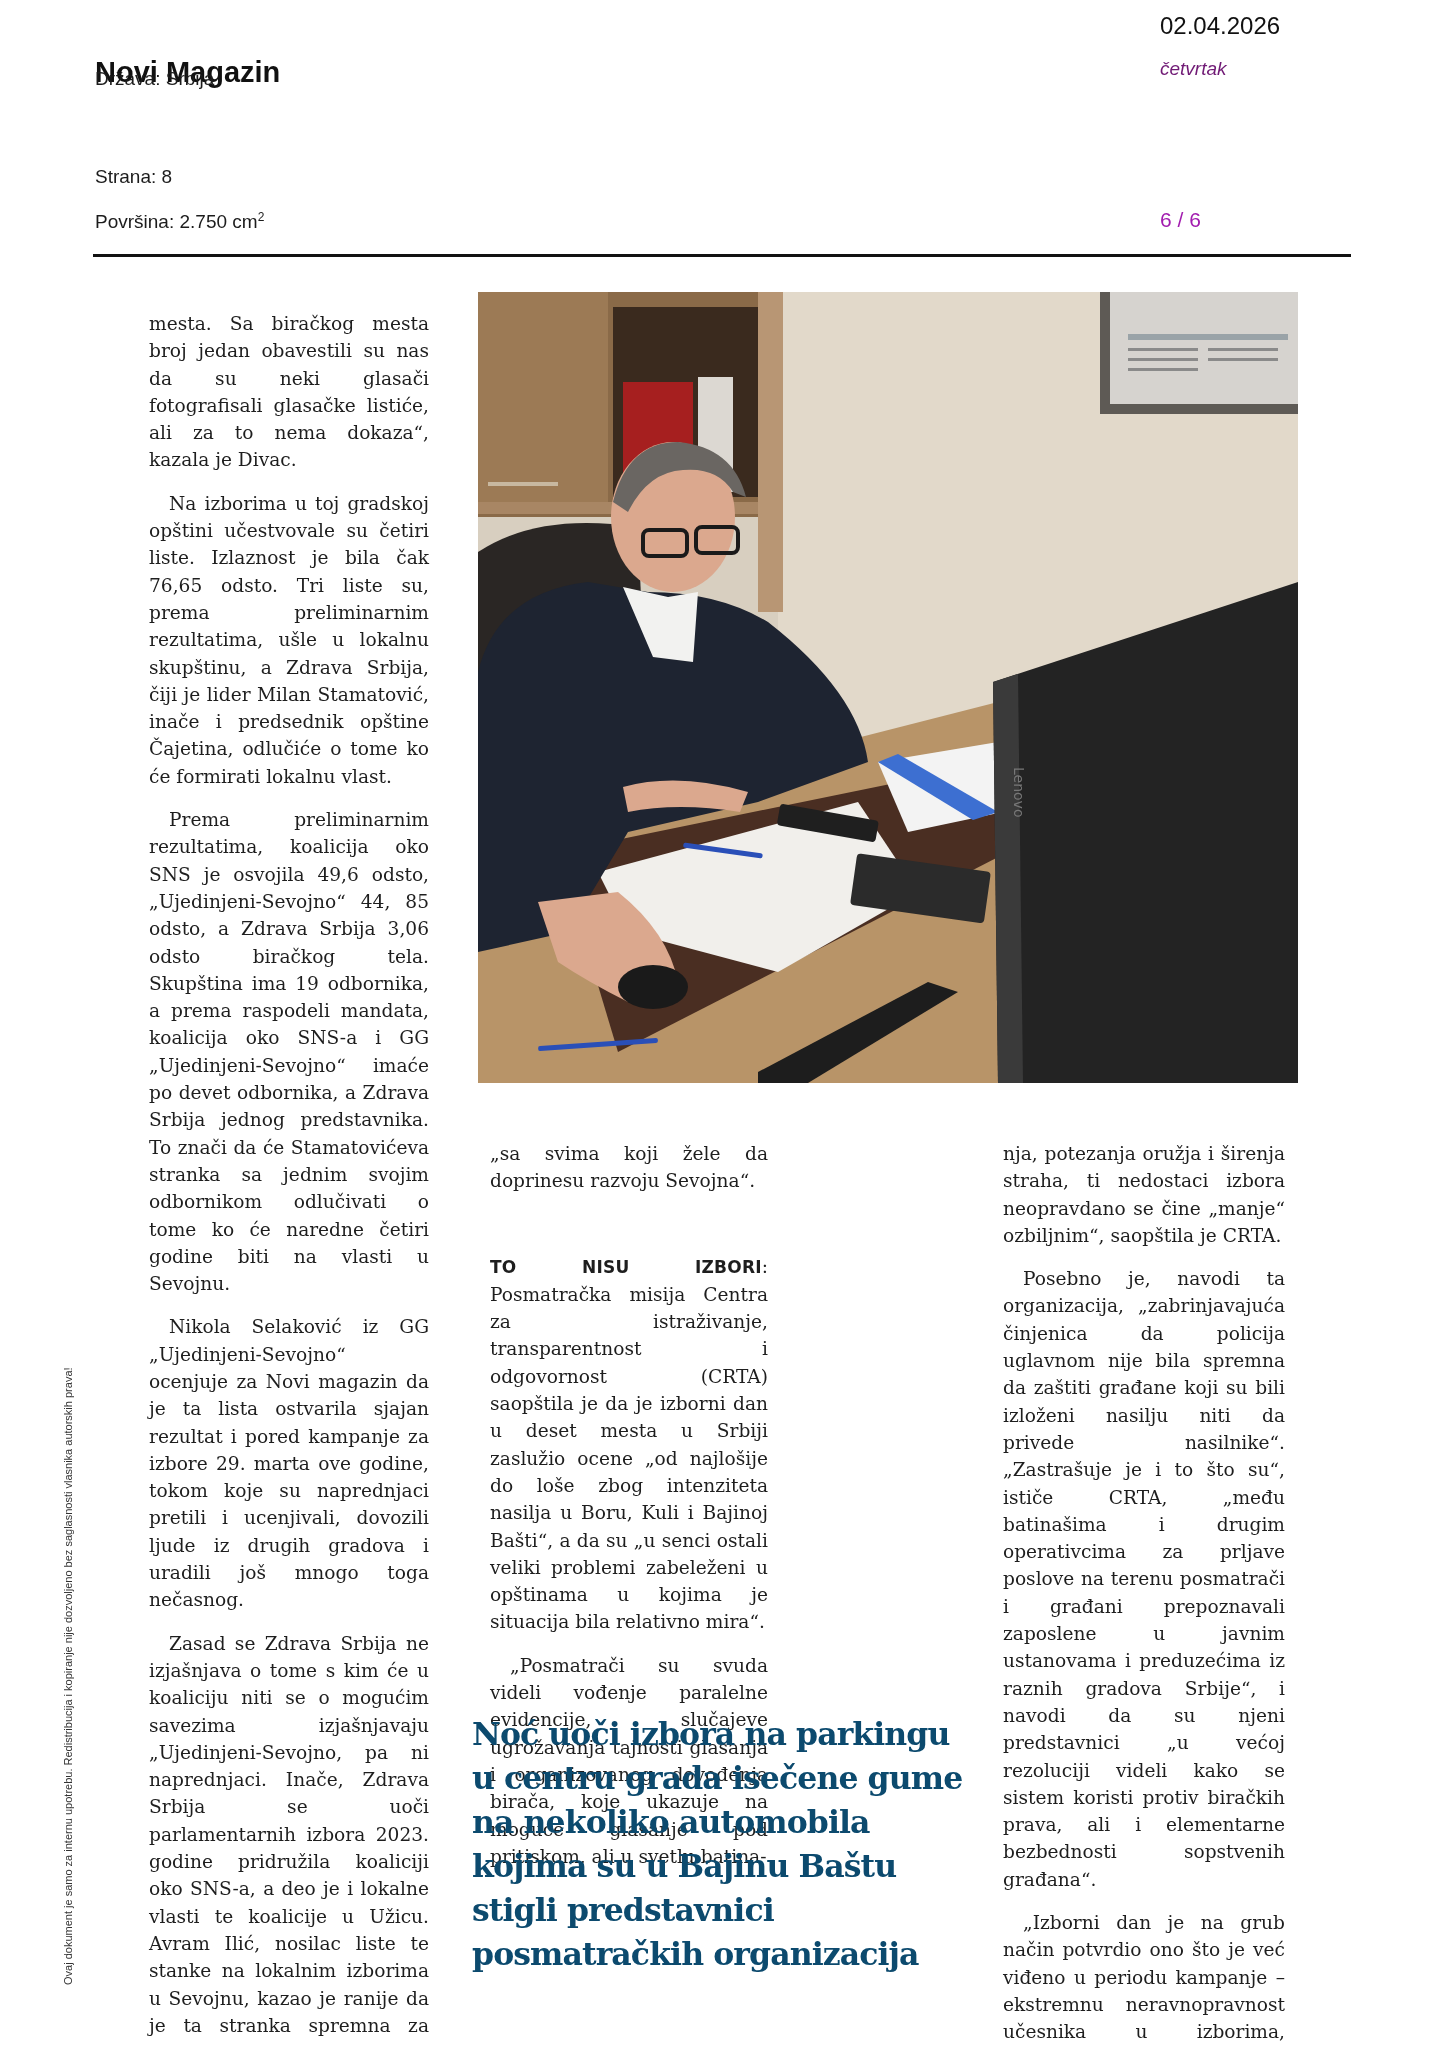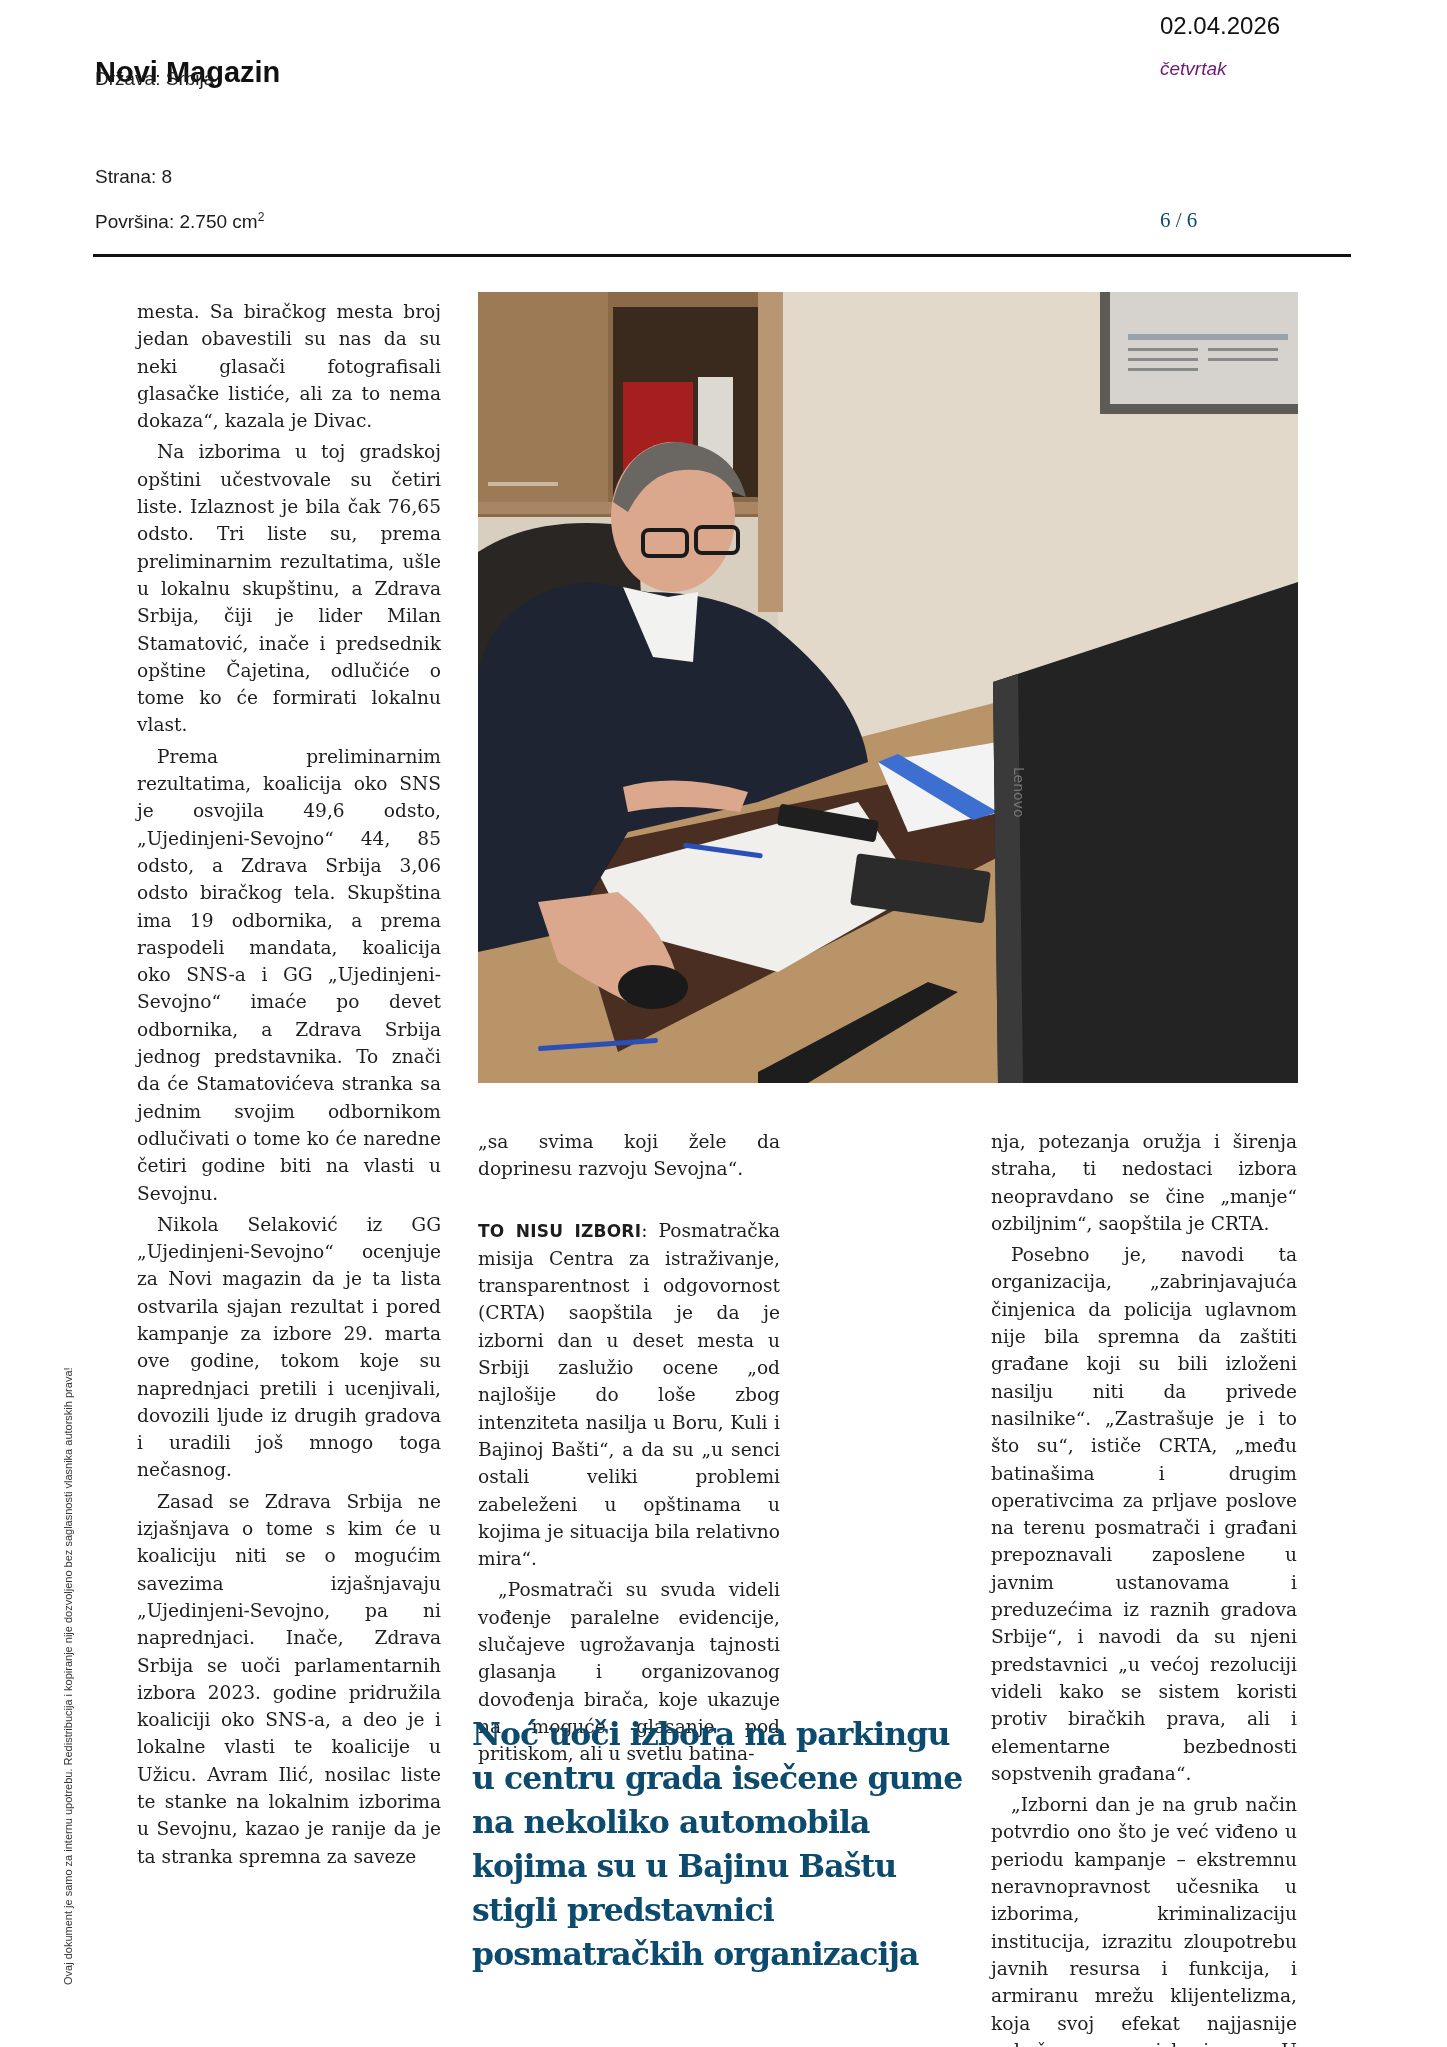--- a/index.html
+++ b/index.html
@@ -4,38 +4,38 @@
 <style>
   html, body { margin: 0; padding: 0; background: #ffffff; }
   body { width: 1447px; height: 2047px; position: relative; overflow: hidden; color: #1a1a1a; }
 
   
   .hdr-pub { position: absolute; left: 95px; top: 16px; font-family: "Liberation Sans", sans-serif; font-weight: bold; font-size: 29px; color: #111; margin-top: 40px; }
   .hdr-meta { position: absolute; left: 95px; font-family: "Liberation Sans", sans-serif; font-size: 19px; color: #1c1c1c; }
   .hdr-meta sup { font-size: 12px; }
   .hdr-date { position: absolute; left: 1160px; top: 12px; font-family: "Liberation Sans", sans-serif; font-size: 24px; color: #111; text-align: right; }
   .hdr-day { position: absolute; left: 1160px; top: 58px; font-family: "Liberation Sans", sans-serif; font-size: 19px; color: #701a75; font-style: italic; }
-  .hdr-pages { position: absolute; left: 1160px; top: 208px; font-family: Liberation Serif, serif; font-size: 21px; color: #0c4a6e; }
+  .hdr-pages { position: absolute; left: 1160px; top: 208px; font-family: Liberation Sans, sans-serif; font-size: 21px; color: #a21caf; }
   .hdr-rule { position: absolute; left: 93px; top: 254px; width: 1258px; height: 3px; background: #111; }
 
   
   .side-note {
     position: absolute; left: 62px; top: 1985px;
     transform-origin: 0 0; transform: rotate(-90deg);
     font-family: "Liberation Sans", sans-serif; font-size: 11px; color: #333;
     white-space: nowrap; width: 720px;
   }
 
   
   .col {
     position: absolute; font-family: "DejaVu Serif", "Liberation Serif", serif;
     font-size: 18.6px; line-height: 27.3px; color: #1e1e1e; text-align: justify;
     hyphens: manual;
   }
-  .col p { margin: 4px; text-indent: 20px; }
+  .col p { margin: 16px; text-indent: 20px; }
   .col p.noindent { text-indent: 0; }
   .col-left { left: 133px; top: 294px; width: 312px; }
   .col-mid { left: 474px; top: 1124px; width: 310px; }
   .col-right { left: 987px; top: 1124px; width: 314px; }
   .col .gap { height: 26px; }
   .subhead { font-weight: bold; font-family: "DejaVu Sans", "Liberation Sans", sans-serif; font-size: 17px; letter-spacing: 0.2px; }
 
   
   .pullquote {
     position: absolute; left: 472px; top: 1712px; width: 500px;

